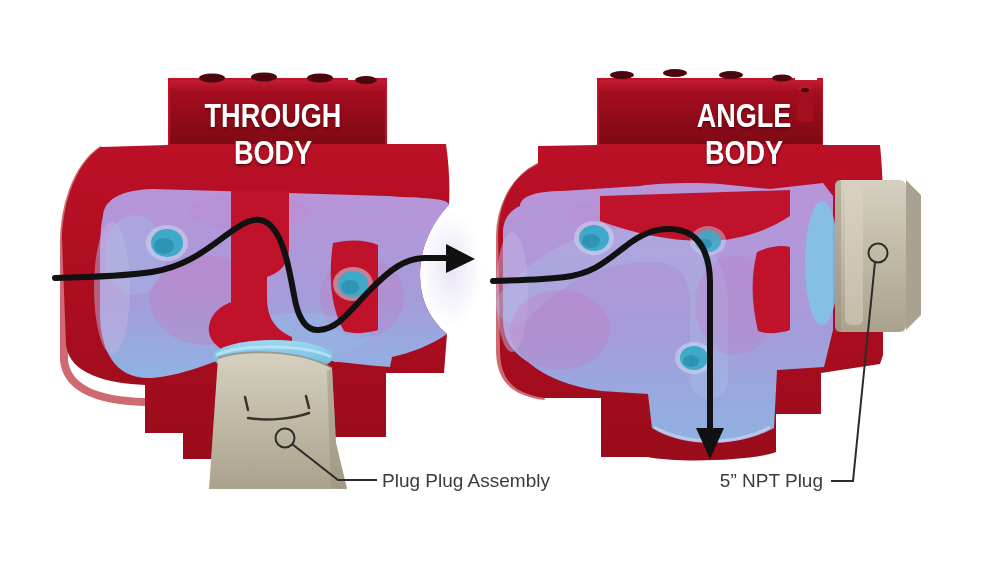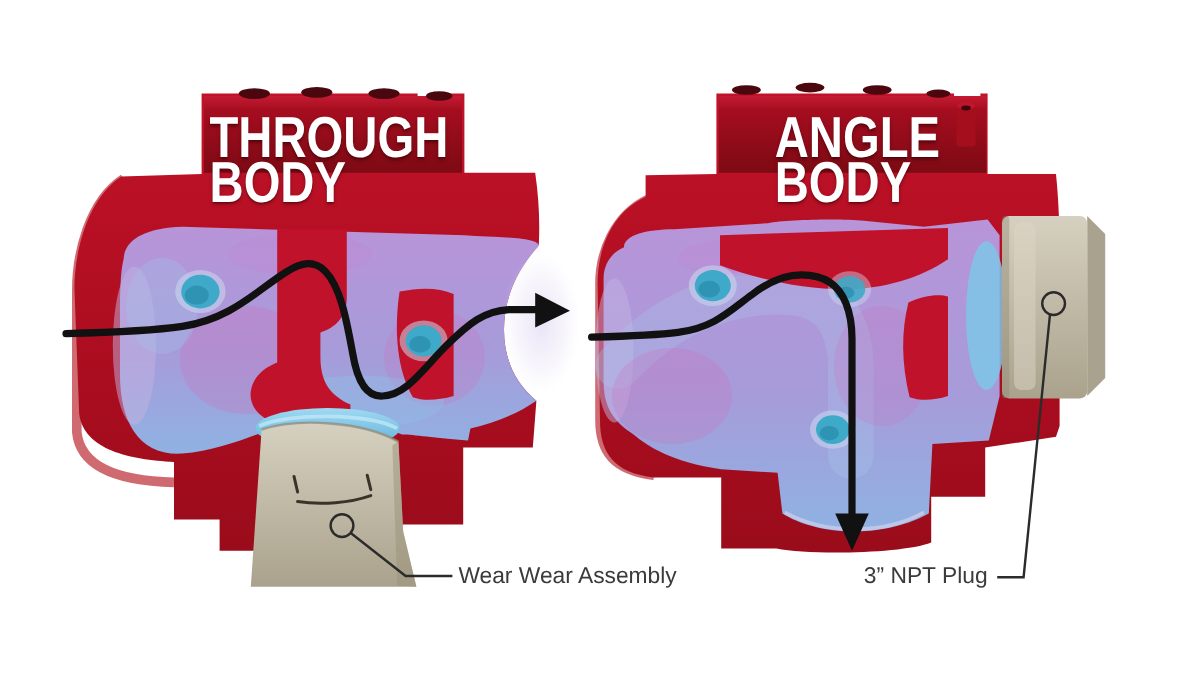--- a/index.html
+++ b/index.html
@@ -6,23 +6,23 @@
   .canvas{
     position:relative;
     width:1000px;height:562px;
     background:var(--background,#ffffff);
     overflow:hidden;
     font-family:"Liberation Sans",sans-serif;
   }
   .diagram-svg{position:absolute;left:0;top:0;}
   .v-title{
     position:absolute;top:97px;width:240px;
-    text-align:left;
+    text-align:center;
     color:var(--title_text,#ffffff);
-    font-weight:bold;font-size:48px;line-height:37px;
+    font-weight:bold;font-size:33px;line-height:37px;
     text-shadow:0 2px 3px rgba(62,0,8,0.55), 0 1px 0 rgba(62,0,8,0.35);
     pointer-events:none;
   }
   .v-title .scale{display:block;transform:scaleX(0.82);transform-origin:50% 0;}
   .v-title span{display:block;}
   .title-left{left:153px;}
   .title-right{left:624px;}
   .callout-label{
     position:absolute;top:470px;
     color:var(--label_text,#3b3b3b);
@@ -216,16 +216,16 @@
       <span>BODY</span>
     </span>
   </div>
   <div class="v-title title-right">
     <span class="scale">
       <span>ANGLE</span>
       <span>BODY</span>
     </span>
   </div>
 
-  <div class="callout-label label-wear">Wear Wear Assembly</div>
-  <div class="callout-label label-npt">3” NPT Plug</div>
+  <div class="callout-label label-wear">Plug Plug Assembly</div>
+  <div class="callout-label label-npt">5” NPT Plug</div>
 
 </div>
 
 </body></html>

